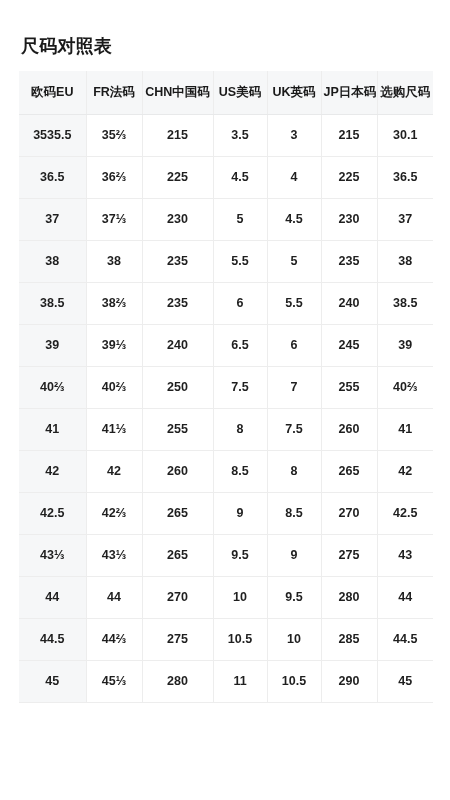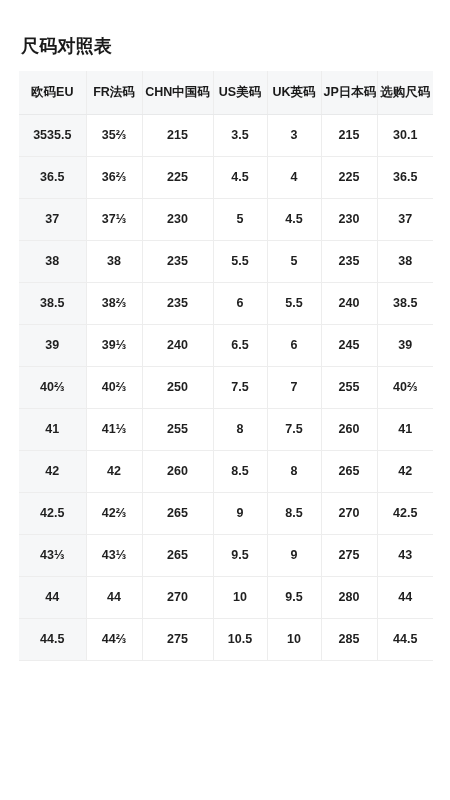--- a/index.html
+++ b/index.html
@@ -239,17 +239,26 @@
           </tr>
           <tr>
             <td class="first-col">44.5</td>
             <td>44⅔</td>
             <td>275</td>
             <td>10.5</td>
             <td>10</td>
             <td>285</td>
             <td>44.5</td>
           </tr>
+          <tr>
+            <td class="first-col">45</td>
+            <td>45⅓</td>
+            <td>280</td>
+            <td>11</td>
+            <td>10.5</td>
+            <td>290</td>
+            <td>45</td>
+          </tr>
         </tbody>
     </table>
   </div>
 
 </div>
 
 </body></html>

